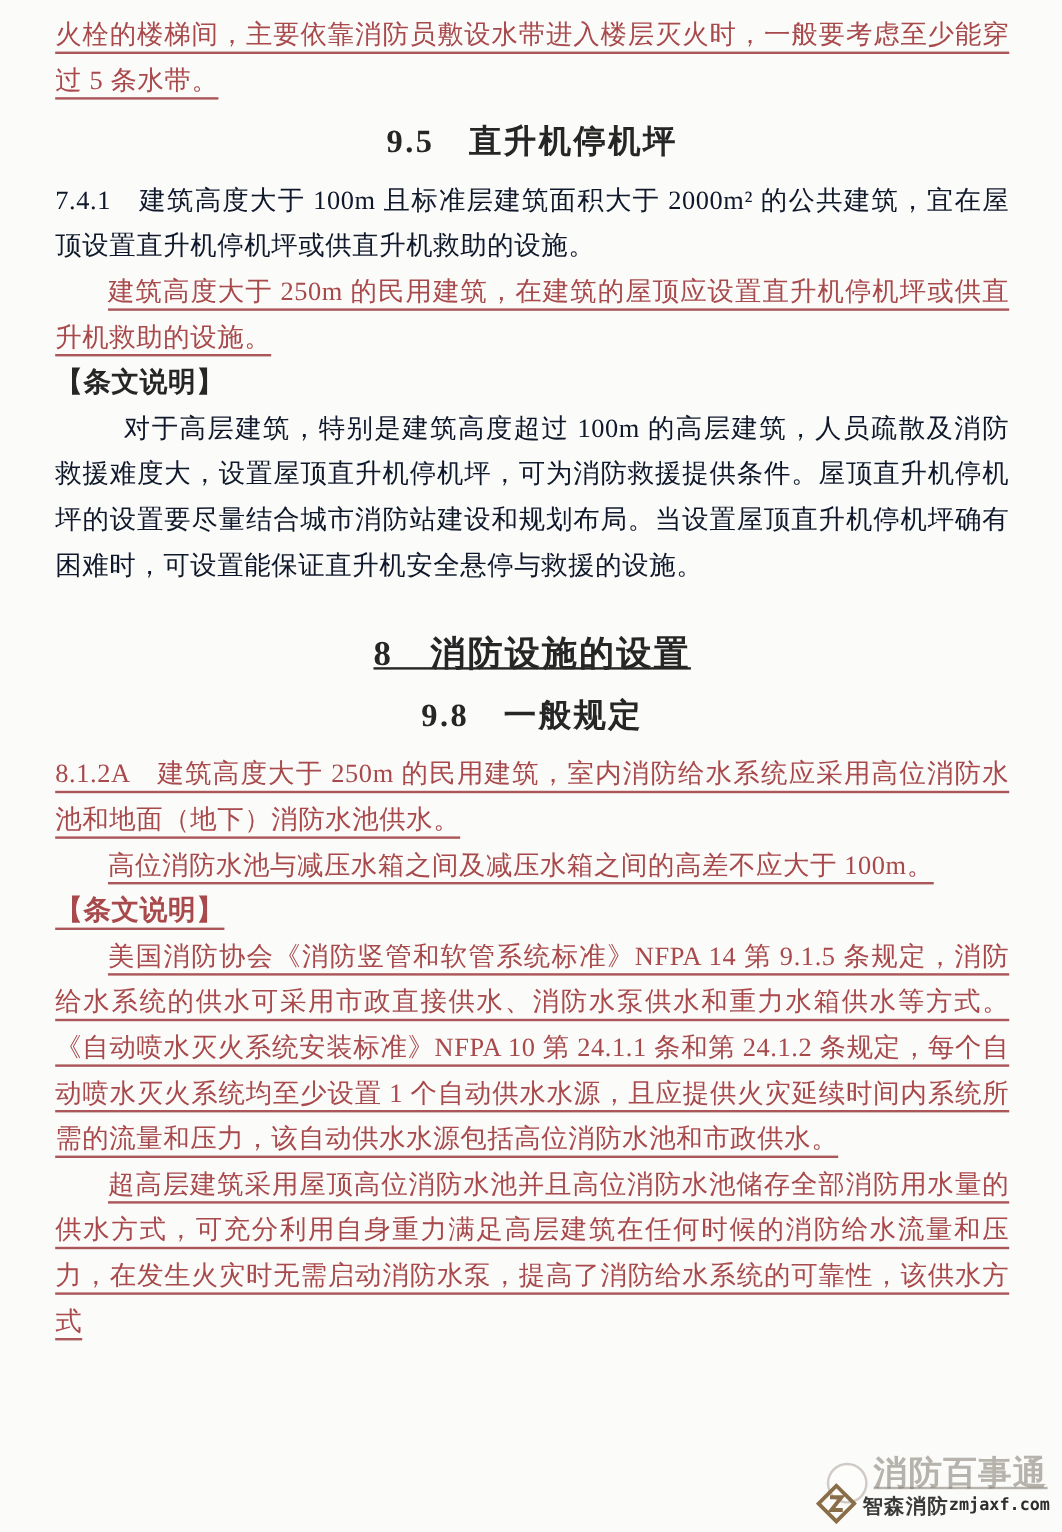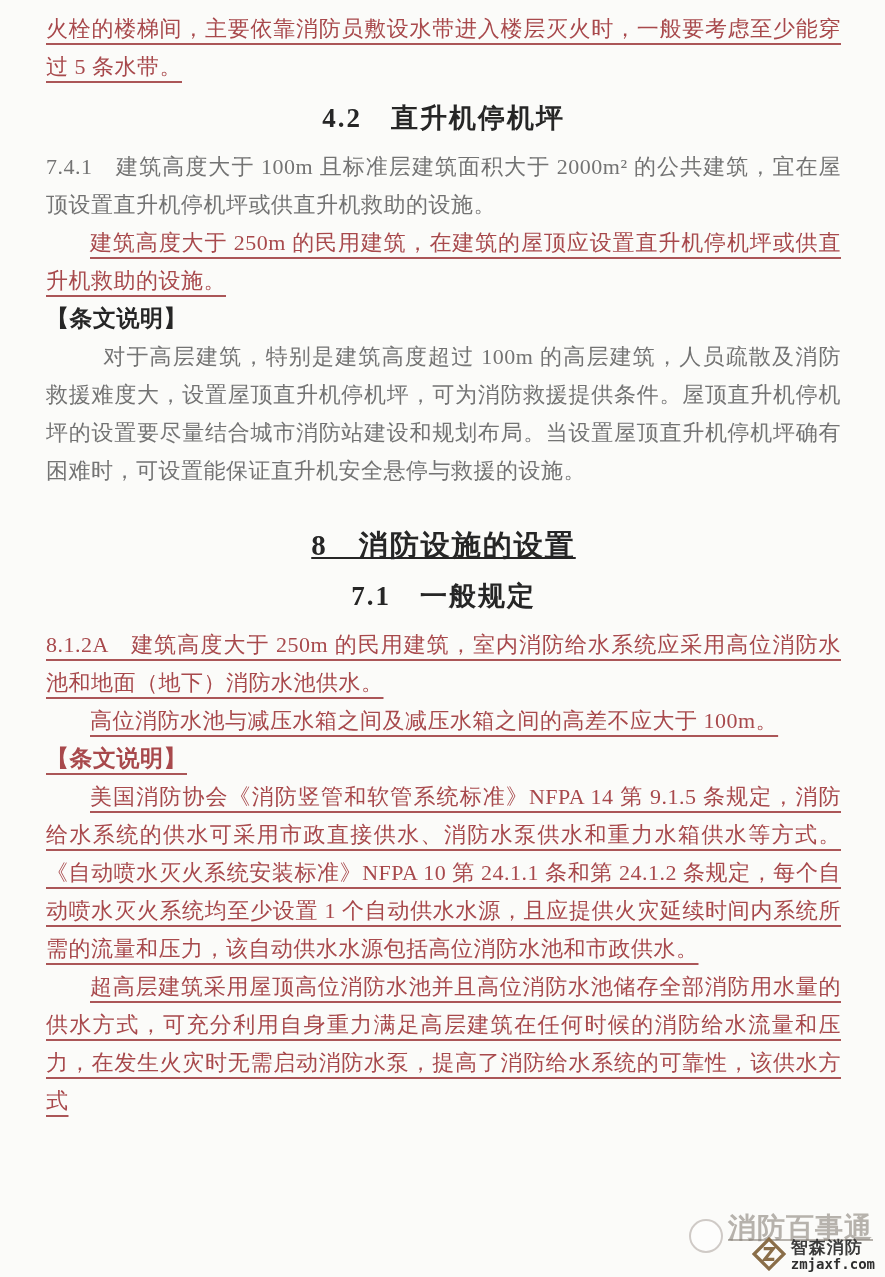--- a/index.html
+++ b/index.html
@@ -7,21 +7,21 @@
     width:885px;height:1277px;
     background:#fbfbf9;
     font-family:"Liberation Serif","DejaVu Serif",serif;
     overflow:hidden;position:relative;
   }
   .doc{padding:10px 44px 0 46px;}
   .blk{
     margin:0;
     font-size:22px;
     line-height:38px;
-    color:#737373;
+    color:#0f172a;
     text-align:justify;
     letter-spacing:.5px;
   }
   .red-noindent,.red-indent,.label-red{
     color:#a8494c;
     text-decoration:underline;
     text-decoration-color:#ab5658;
     text-decoration-thickness:1.5px;
     text-underline-offset:7px;
   }
@@ -47,42 +47,42 @@
     color:rgba(125,118,110,0.55);letter-spacing:1px;
     font-family:"Liberation Sans","DejaVu Sans",sans-serif;
     text-decoration:underline;
   }
   .ghost-circle{
     position:absolute;right:158px;bottom:24px;width:30px;height:30px;
     border:2px solid rgba(150,140,132,0.45);border-radius:50%;
     background:rgba(255,255,255,0.45);
   }
   .brand-row{position:absolute;right:6px;bottom:2px;display:flex;align-items:center;gap:5px;}
-  .brand-texts{display:flex;flex-direction:column;align-items:flex-start;}
+  .brand-texts{display:flex;flex-direction:row;align-items:flex-start;}
   .brand-name{
     font-size:17px;font-weight:700;color:#3a3a3a;line-height:1.05;
     font-family:"Liberation Sans","DejaVu Sans",sans-serif;letter-spacing:1px;
   }
   .brand-site{
     font-size:14px;font-weight:700;color:#2e2e2e;line-height:1.1;
     font-family:"DejaVu Sans Mono","Liberation Mono",monospace;
   }
 </style>
 </head>
 <body>
 
 <main class="doc">
     <p class="blk red-noindent">火栓的楼梯间，主要依靠消防员敷设水带进入楼层灭火时，一般要考虑至少能穿过 5 条水带。</p>
-    <h2 class="blk h-sub">4.2　直升机停机坪</h2>
+    <h2 class="blk h-sub">9.5　直升机停机坪</h2>
     <p class="blk black-noindent">7.4.1　建筑高度大于 100m 且标准层建筑面积大于 2000m² 的公共建筑，宜在屋顶设置直升机停机坪或供直升机救助的设施。</p>
     <p class="blk red-indent">建筑高度大于 250m 的民用建筑，在建筑的屋顶应设置直升机停机坪或供直升机救助的设施。</p>
     <p class="blk label-black">【条文说明】</p>
     <p class="blk black-indent">对于高层建筑，特别是建筑高度超过 100m 的高层建筑，人员疏散及消防救援难度大，设置屋顶直升机停机坪，可为消防救援提供条件。屋顶直升机停机坪的设置要尽量结合城市消防站建设和规划布局。当设置屋顶直升机停机坪确有困难时，可设置能保证直升机安全悬停与救援的设施。</p>
     <h2 class="blk h-section">8　消防设施的设置</h2>
-    <h2 class="blk h-sub">7.1　一般规定</h2>
+    <h2 class="blk h-sub">9.8　一般规定</h2>
     <p class="blk red-noindent">8.1.2A　建筑高度大于 250m 的民用建筑，室内消防给水系统应采用高位消防水池和地面（地下）消防水池供水。</p>
     <p class="blk red-indent">高位消防水池与减压水箱之间及减压水箱之间的高差不应大于 100m。</p>
     <p class="blk label-red">【条文说明】</p>
     <p class="blk red-indent">美国消防协会《消防竖管和软管系统标准》NFPA 14 第 9.1.5 条规定，消防给水系统的供水可采用市政直接供水、消防水泵供水和重力水箱供水等方式。《自动喷水灭火系统安装标准》NFPA 10 第 24.1.1 条和第 24.1.2 条规定，每个自动喷水灭火系统均至少设置 1 个自动供水水源，且应提供火灾延续时间内系统所需的流量和压力，该自动供水水源包括高位消防水池和市政供水。</p>
     <p class="blk red-indent">超高层建筑采用屋顶高位消防水池并且高位消防水池储存全部消防用水量的供水方式，可充分利用自身重力满足高层建筑在任何时候的消防给水流量和压力，在发生火灾时无需启动消防水泵，提高了消防给水系统的可靠性，该供水方式</p>
   </main>
 
 <div class="watermark">
   <div class="ghost-circle"></div>
   <div class="ghost-text">消防百事通</div>

